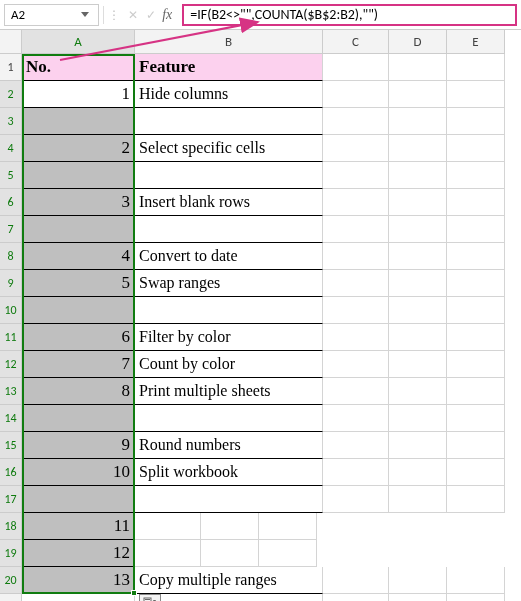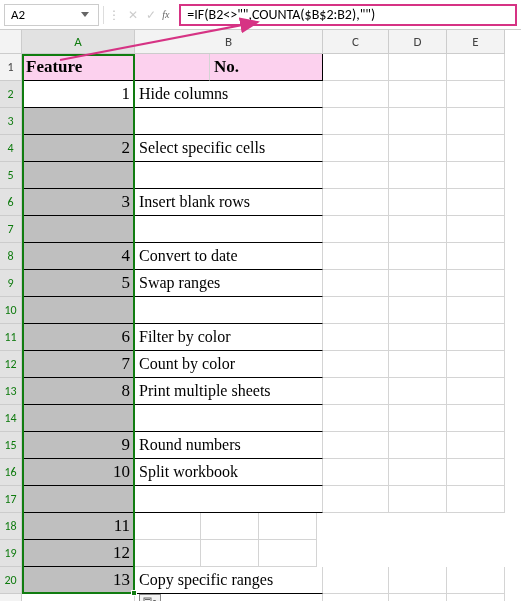--- a/index.html
+++ b/index.html
@@ -50,21 +50,21 @@
   .fb-btns {
     display: flex;
     align-items: center;
     gap: 8px;
     color: #bfbfbf;
     font-size: 12px;
   }
   .fb-fx {
     font-style: italic;
     font-family: 'Times New Roman', serif;
-    font-size: 10px;
+    font-size: 14px;
     color: #666;
     padding: 0 6px;
   }
   .formula-highlight {
     border: 2px solid #d63384;
     padding: 2px 6px;
     font-size: 14px;
     font-family: Calibri, Arial, sans-serif;
     display: flex;
     align-items: center;
@@ -254,22 +254,22 @@
   <div class="grid">
     <div class="col-headers" id="col-headers">
         <div class="ch-cell col-A hl">A</div>
         <div class="ch-cell col-B">B</div>
         <div class="ch-cell col-C">C</div>
         <div class="ch-cell col-D">D</div>
         <div class="ch-cell col-E">E</div>
       </div>
     <div class="rows" id="rows">
       <div class="grid-row">
+        <div class="cell head col-A">No.</div>
         <div class="cell head b col-B">Feature</div>
-        <div class="cell head col-A">No.</div>
         <div class="cell col-C"></div>
         <div class="cell col-D"></div>
         <div class="cell col-E"></div>
       </div>
       <div id="data-rows-container">
           <div class="grid-row">
             <div class="cell sel-col col-A active">1</div>
             <div class="cell data-b col-B">Hide columns</div>
             <div class="cell col-C"></div>
             <div class="cell col-D"></div>
@@ -387,21 +387,21 @@
             <div class="cell col-E"></div>
           </div>
           <div class="grid-row">
             <div class="cell sel-col col-A">12</div>
             <div class="cell col-C"></div>
             <div class="cell col-D"></div>
             <div class="cell col-E"></div>
           </div>
           <div class="grid-row">
             <div class="cell sel-col col-A">13</div>
-            <div class="cell data-b col-B">Copy specific ranges</div>
+            <div class="cell data-b col-B">Copy multiple ranges</div>
             <div class="cell col-C"></div>
             <div class="cell col-D"></div>
             <div class="cell col-E"></div>
           </div>
         </div>
       <div id="extra-rows-container">
           <div class="grid-row">
             <div class="cell col-A"></div>
             <div class="cell col-B"></div>
             <div class="cell col-C"></div>

